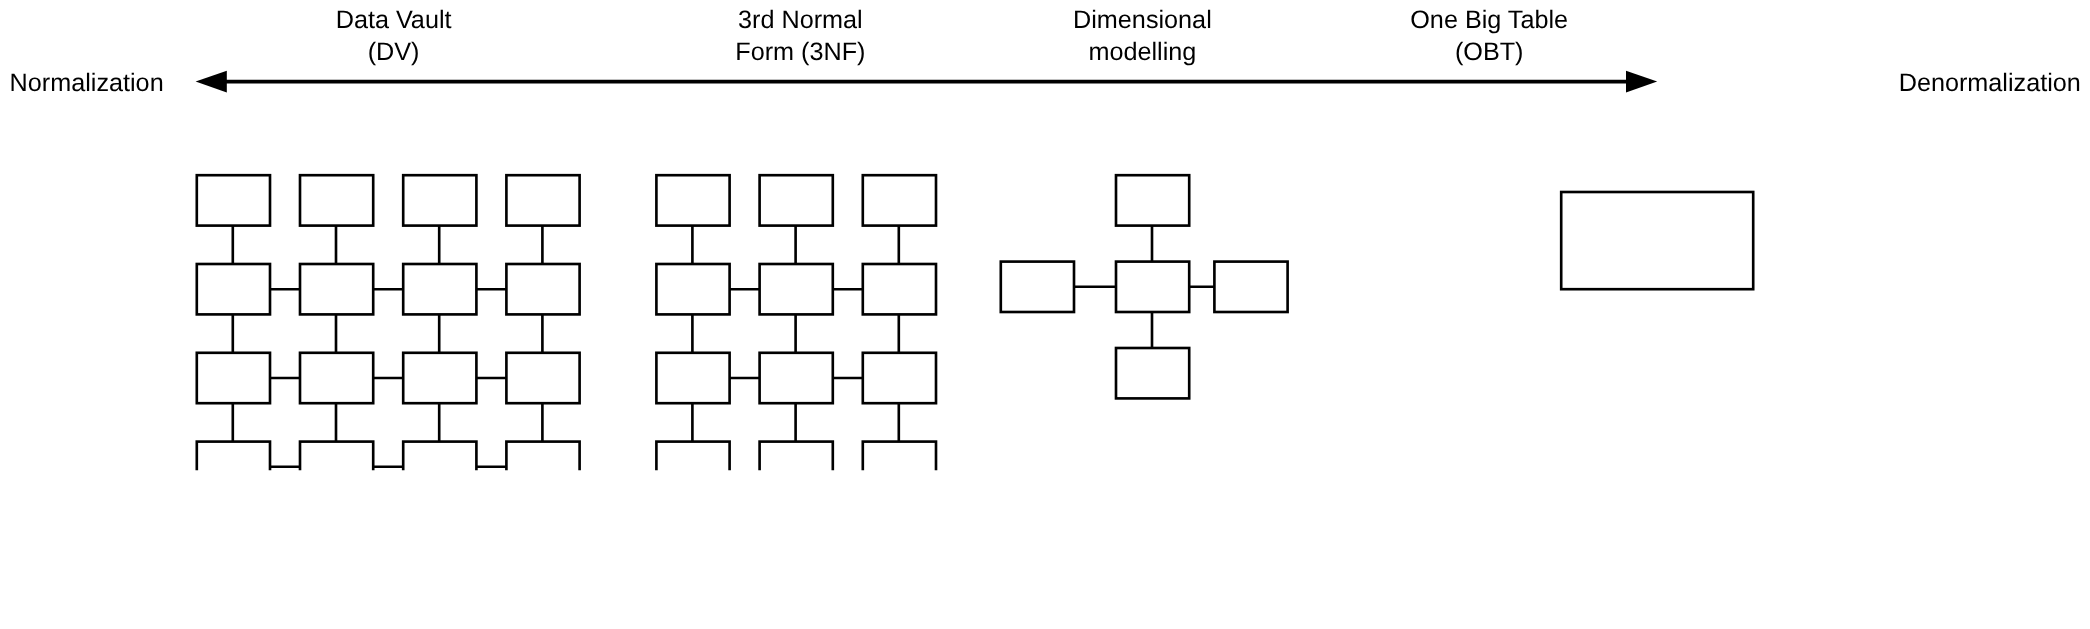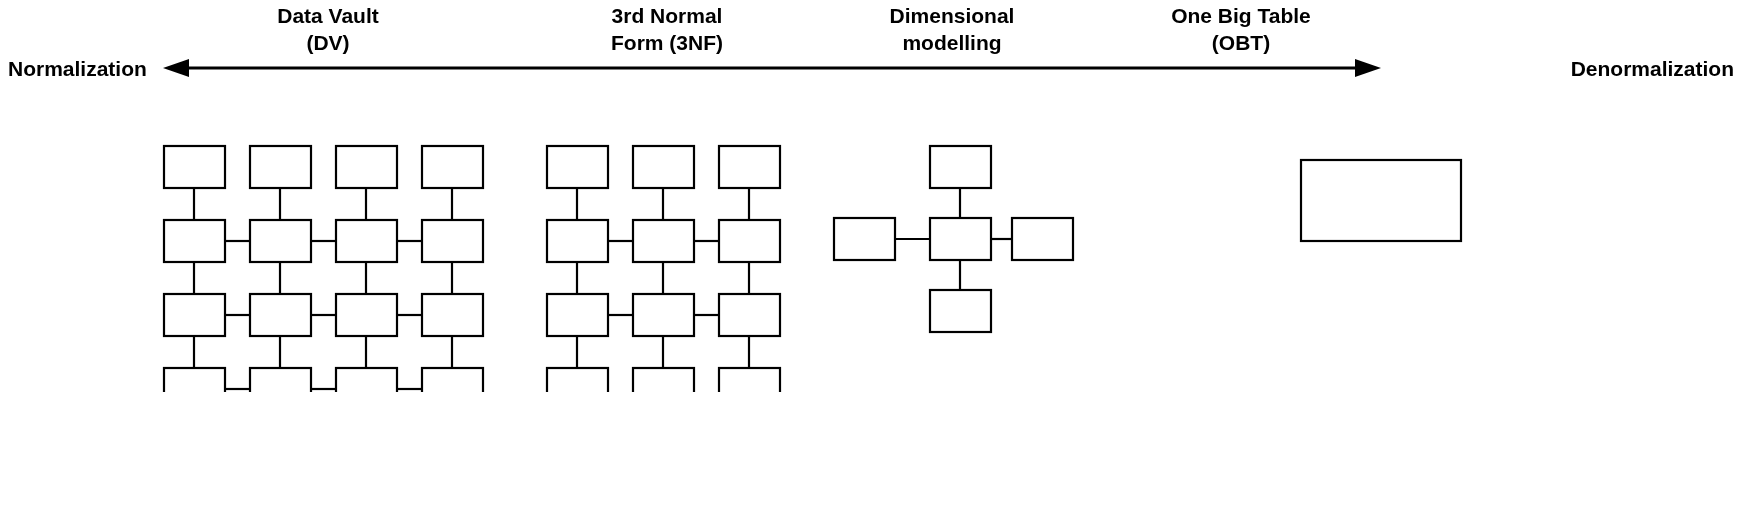--- a/index.html
+++ b/index.html
@@ -11,21 +11,20 @@
   body {
     font-family: "Liberation Sans", sans-serif;
     color: #000000;
   }
   #canvas {
     position: relative;
     width: 1742px;
     height: 392px;
     background: #ffffff;
     overflow: hidden;
-    font-weight: bold;
   }
   #diagram-svg {
     position: absolute;
     left: 0;
     top: 0;
     width: 1742px;
     height: 524px;
     display: block;
   }
   .axis-end-label {

